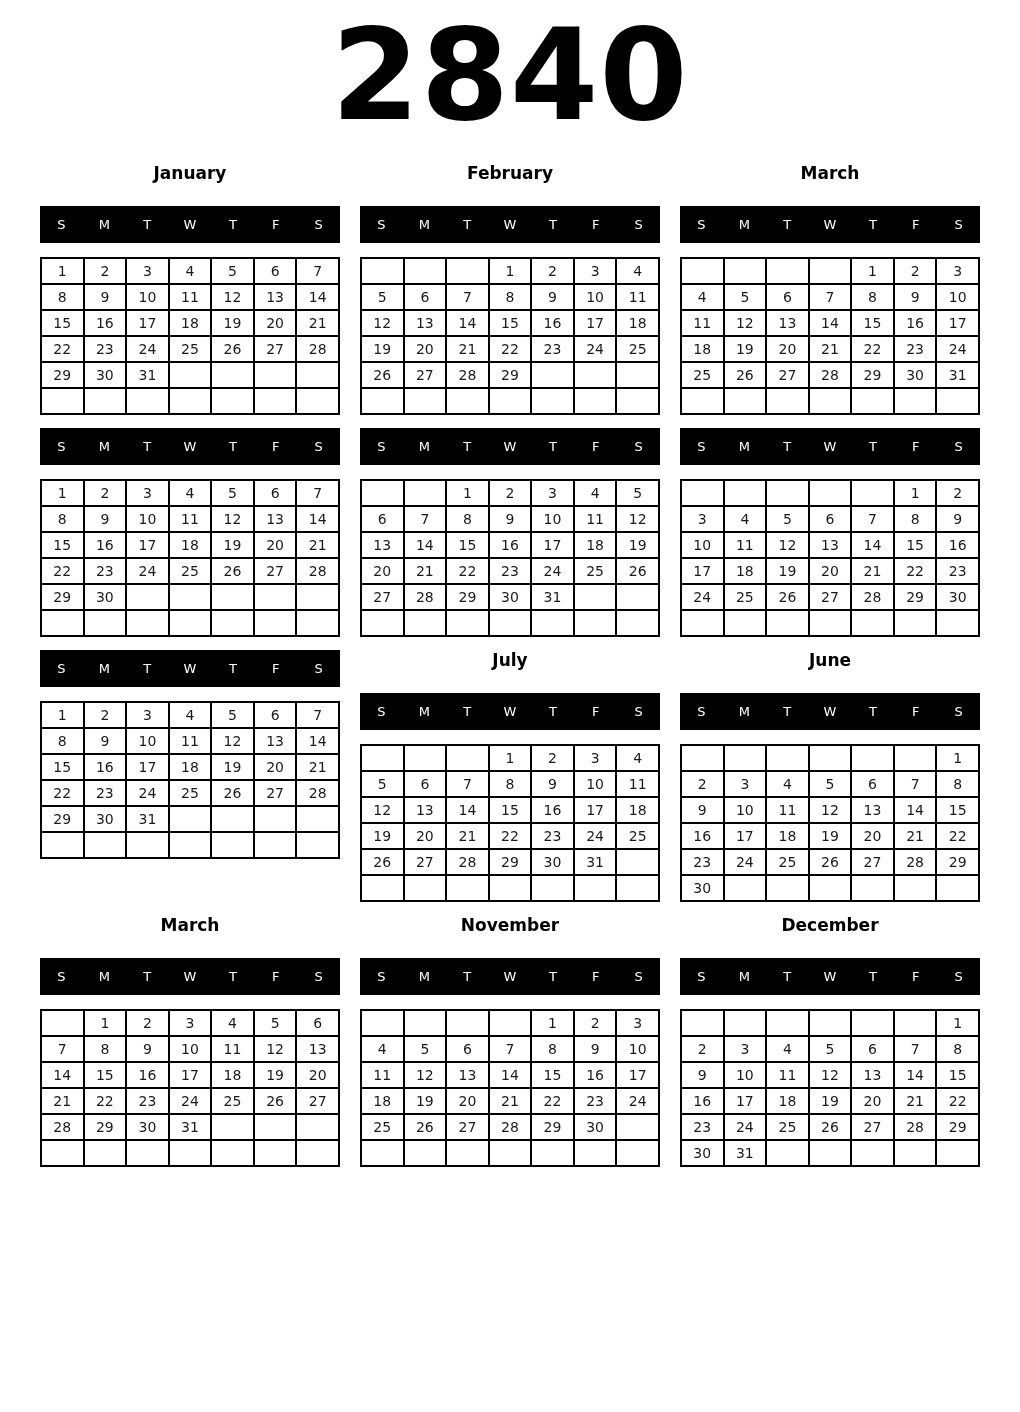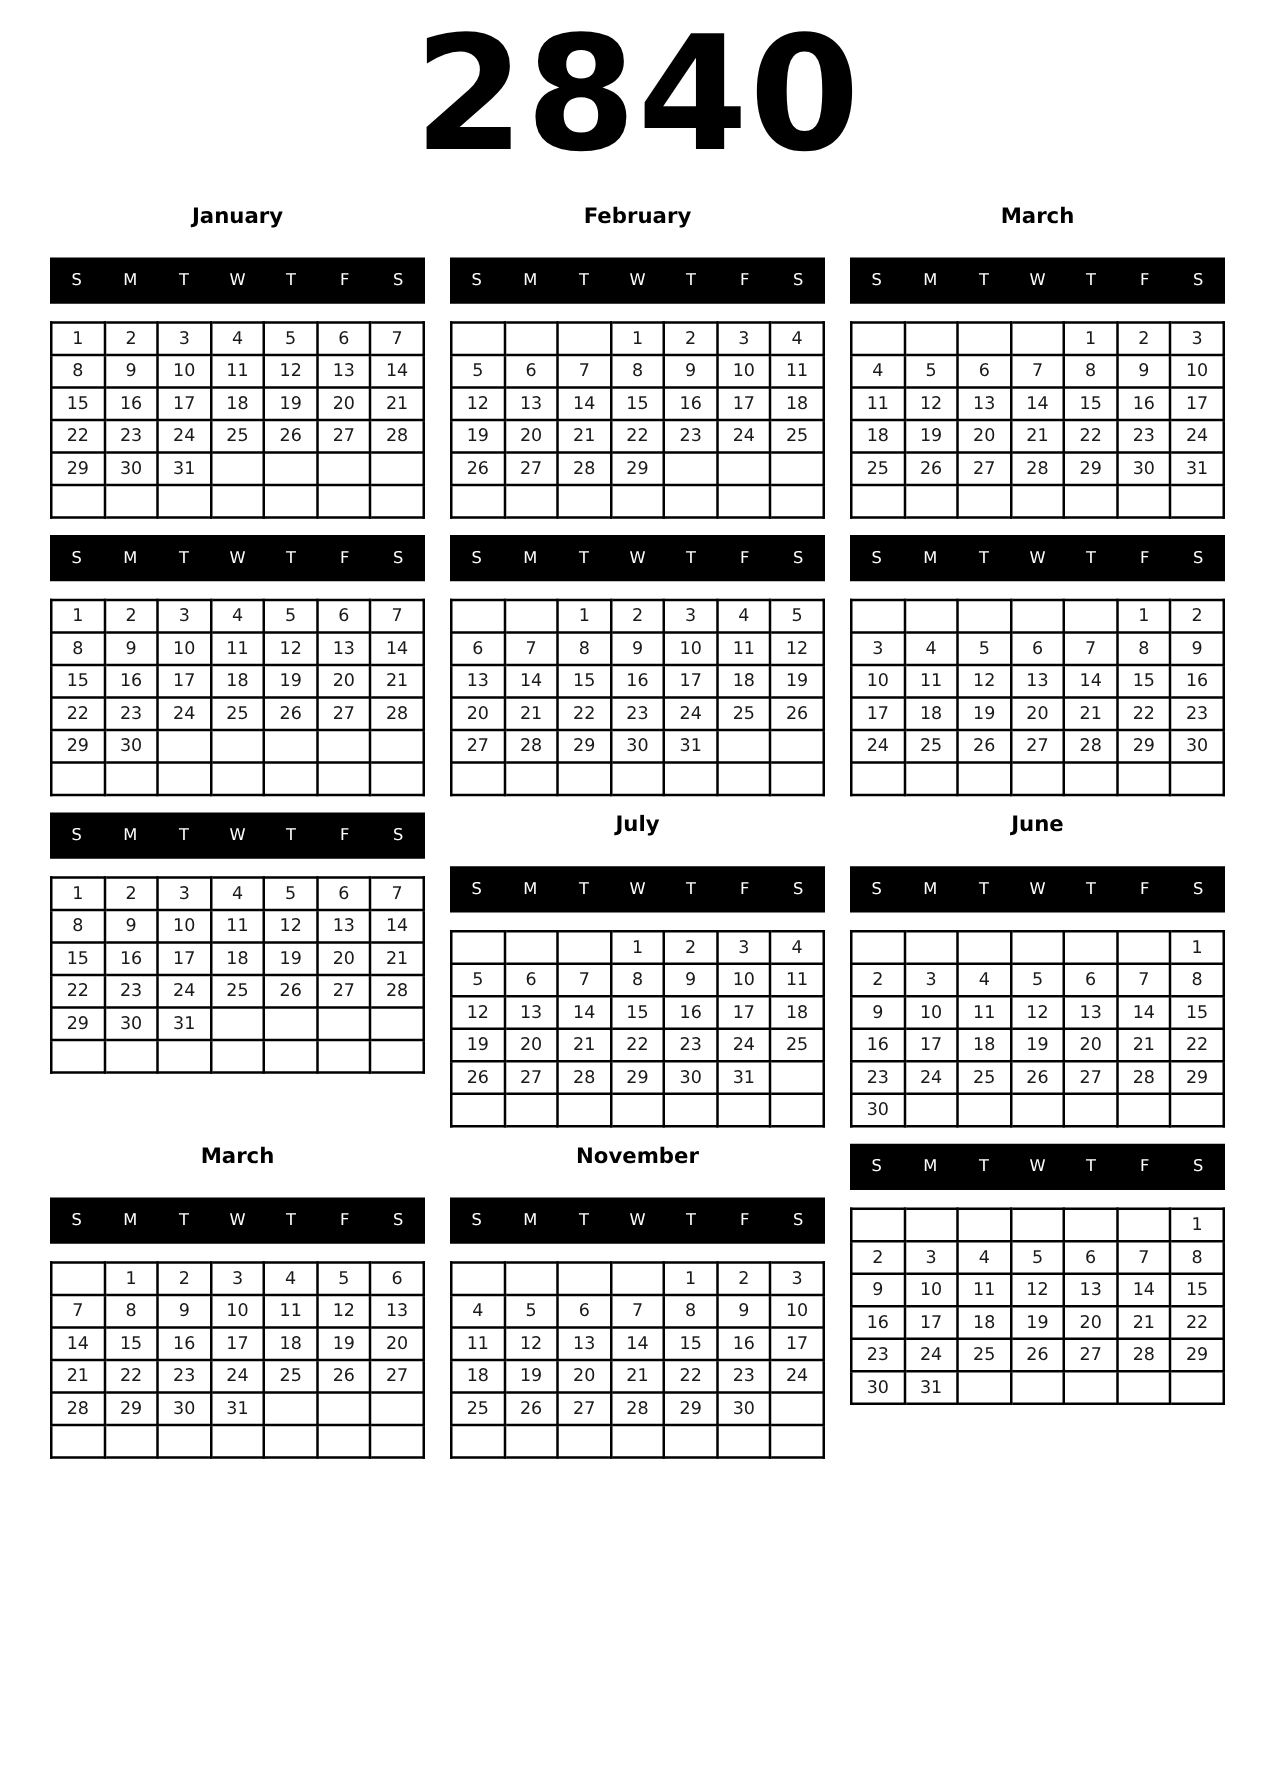--- a/index.html
+++ b/index.html
@@ -842,20 +842,21 @@
             <td></td>
             <td></td>
             <td></td>
             <td></td>
           </tr>
         </tbody>
       </table>
   </div>
 
   <div class="month">
+    <div class="month-title">December</div>
     <div class="dow">
         <span>S</span>
         <span>M</span>
         <span>T</span>
         <span>W</span>
         <span>T</span>
         <span>F</span>
         <span>S</span>
       </div>
     <table class="days">

